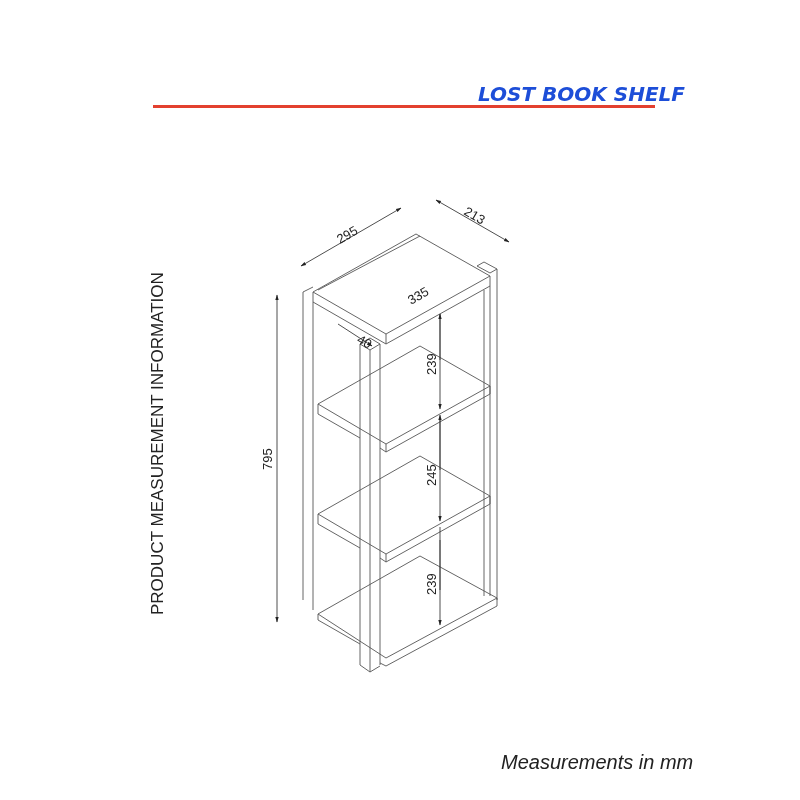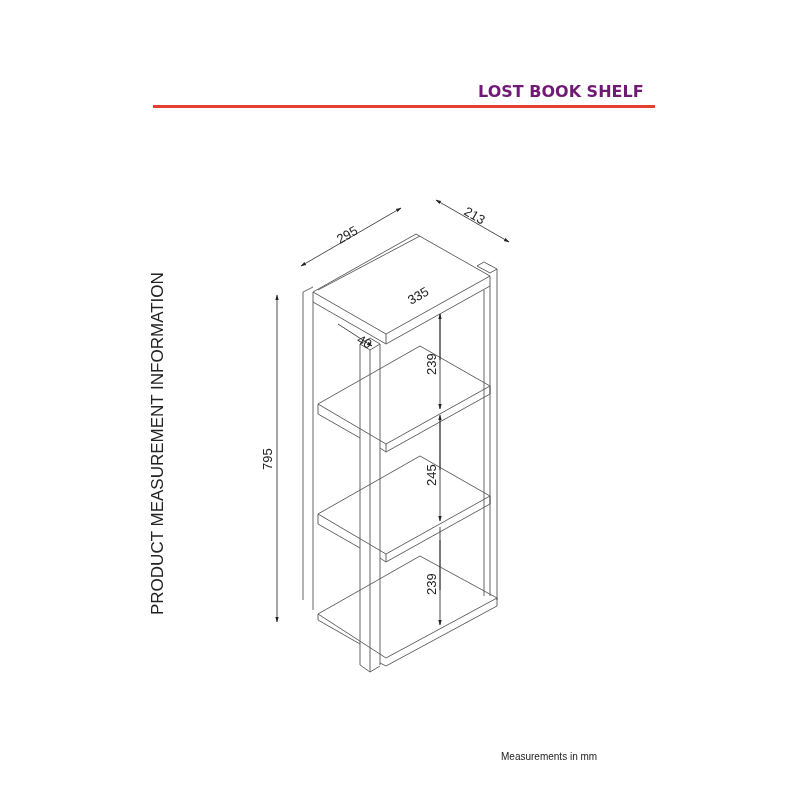--- a/index.html
+++ b/index.html
@@ -1,31 +1,31 @@
 <!DOCTYPE html>
 <html><head>
 <meta charset="utf-8">
 <style>
   html, body { margin: 0; padding: 0; background: #ffffff; }
   body { width: 800px; height: 800px; position: relative; overflow: hidden; font-family: "Liberation Sans", sans-serif; }
   .title {
     position: absolute; left: 478px; top: 82px;
     font-family: "DejaVu Sans", sans-serif; font-weight: bold;
-    font-size: 16px; color: #701a75; letter-spacing: 0px;
+    font-size: 20px; color: #1d4ed8; letter-spacing: 0px; font-style: italic;
   }
   .red-rule { position: absolute; left: 153px; top: 105px; width: 502px; height: 3px; background: #e3402f; }
   .side-label {
     position: absolute; left: 148px; top: 615px;
     transform-origin: 0 0; transform: rotate(-90deg);
     font-family: "Liberation Sans", sans-serif; font-size: 17px; color: #222;
     white-space: nowrap;
   }
   .footer {
     position: absolute; left: 501px; top: 751px;
-    font-family: "Liberation Sans", sans-serif; font-size: 10px; color: #222;
+    font-family: "Liberation Sans", sans-serif; font-size: 20px; color: #222; font-style: italic;
   }
   svg.drawing { position: absolute; left: 0; top: 0; }
   svg text { font-family: "Liberation Sans", sans-serif; font-size: 13px; fill: #222; }
 </style>
 </head>
 <body>
 
 <div class="title">LOST BOOK SHELF</div>
 <div class="red-rule"></div>
 <div class="side-label">PRODUCT MEASUREMENT INFORMATION</div>

